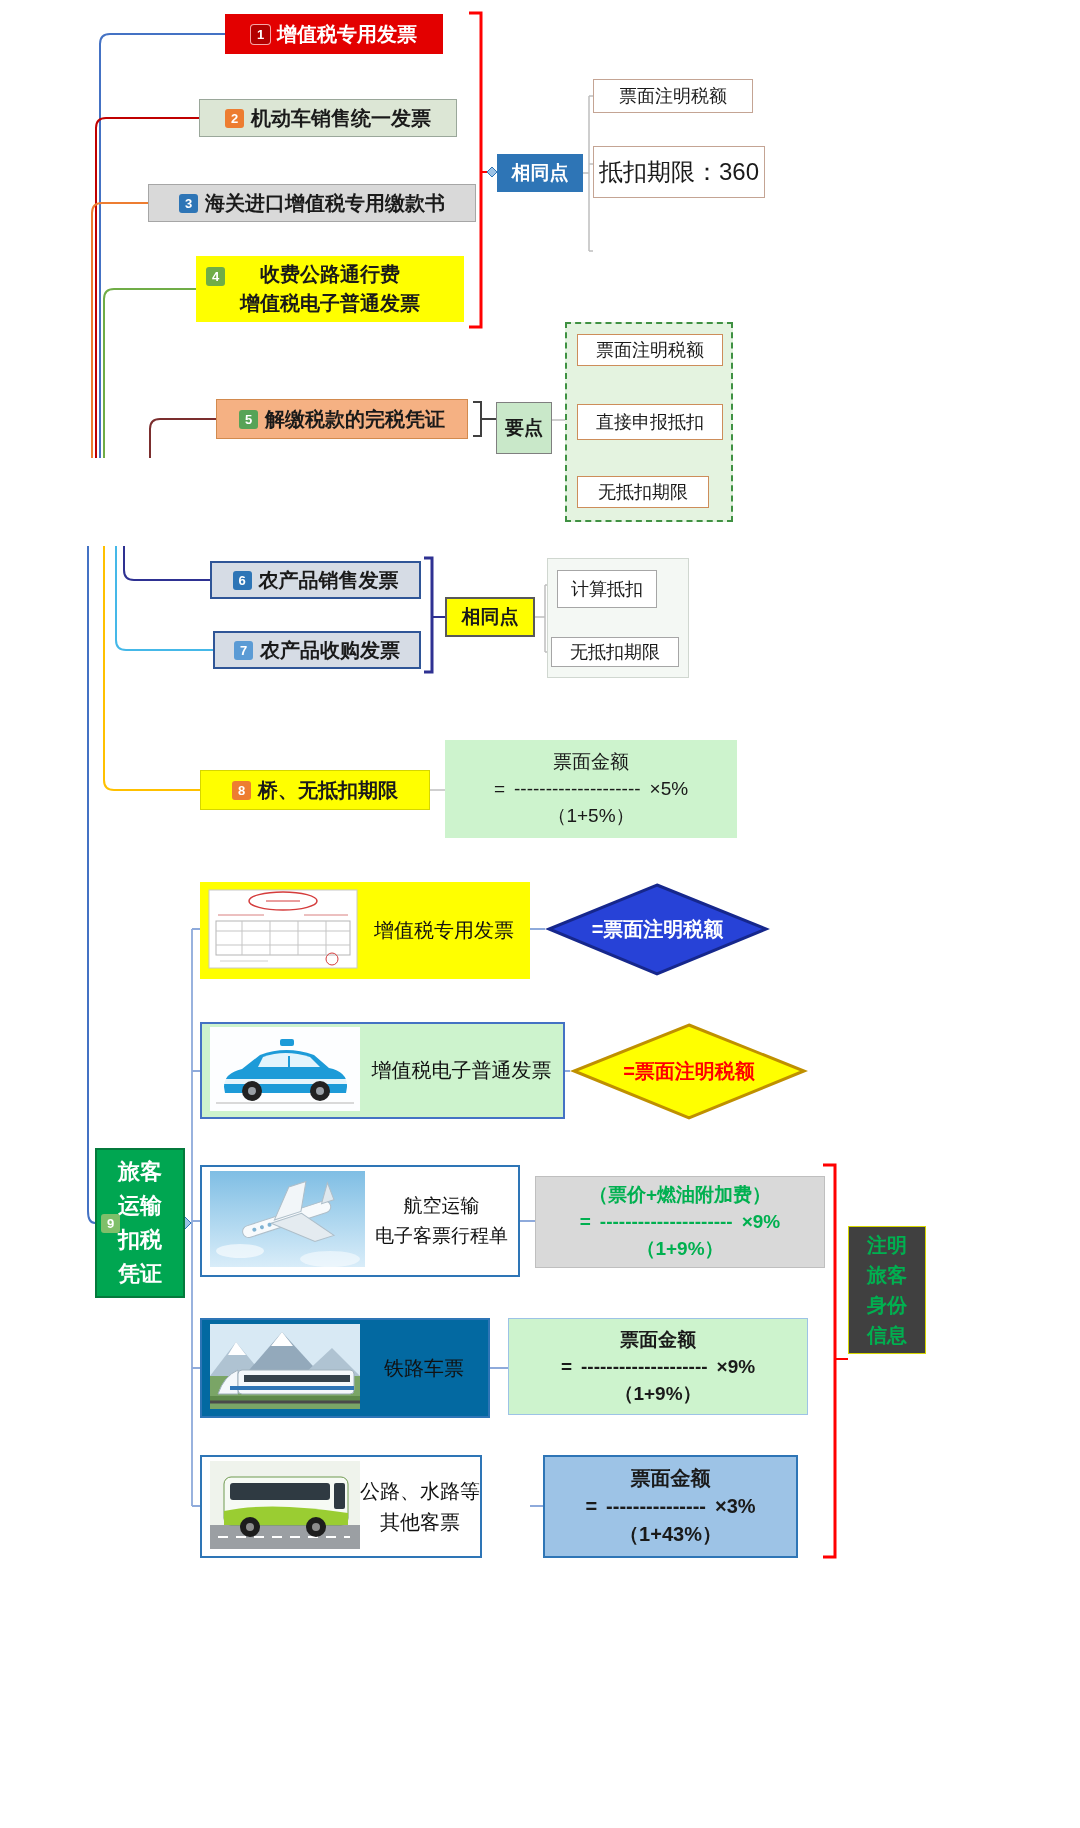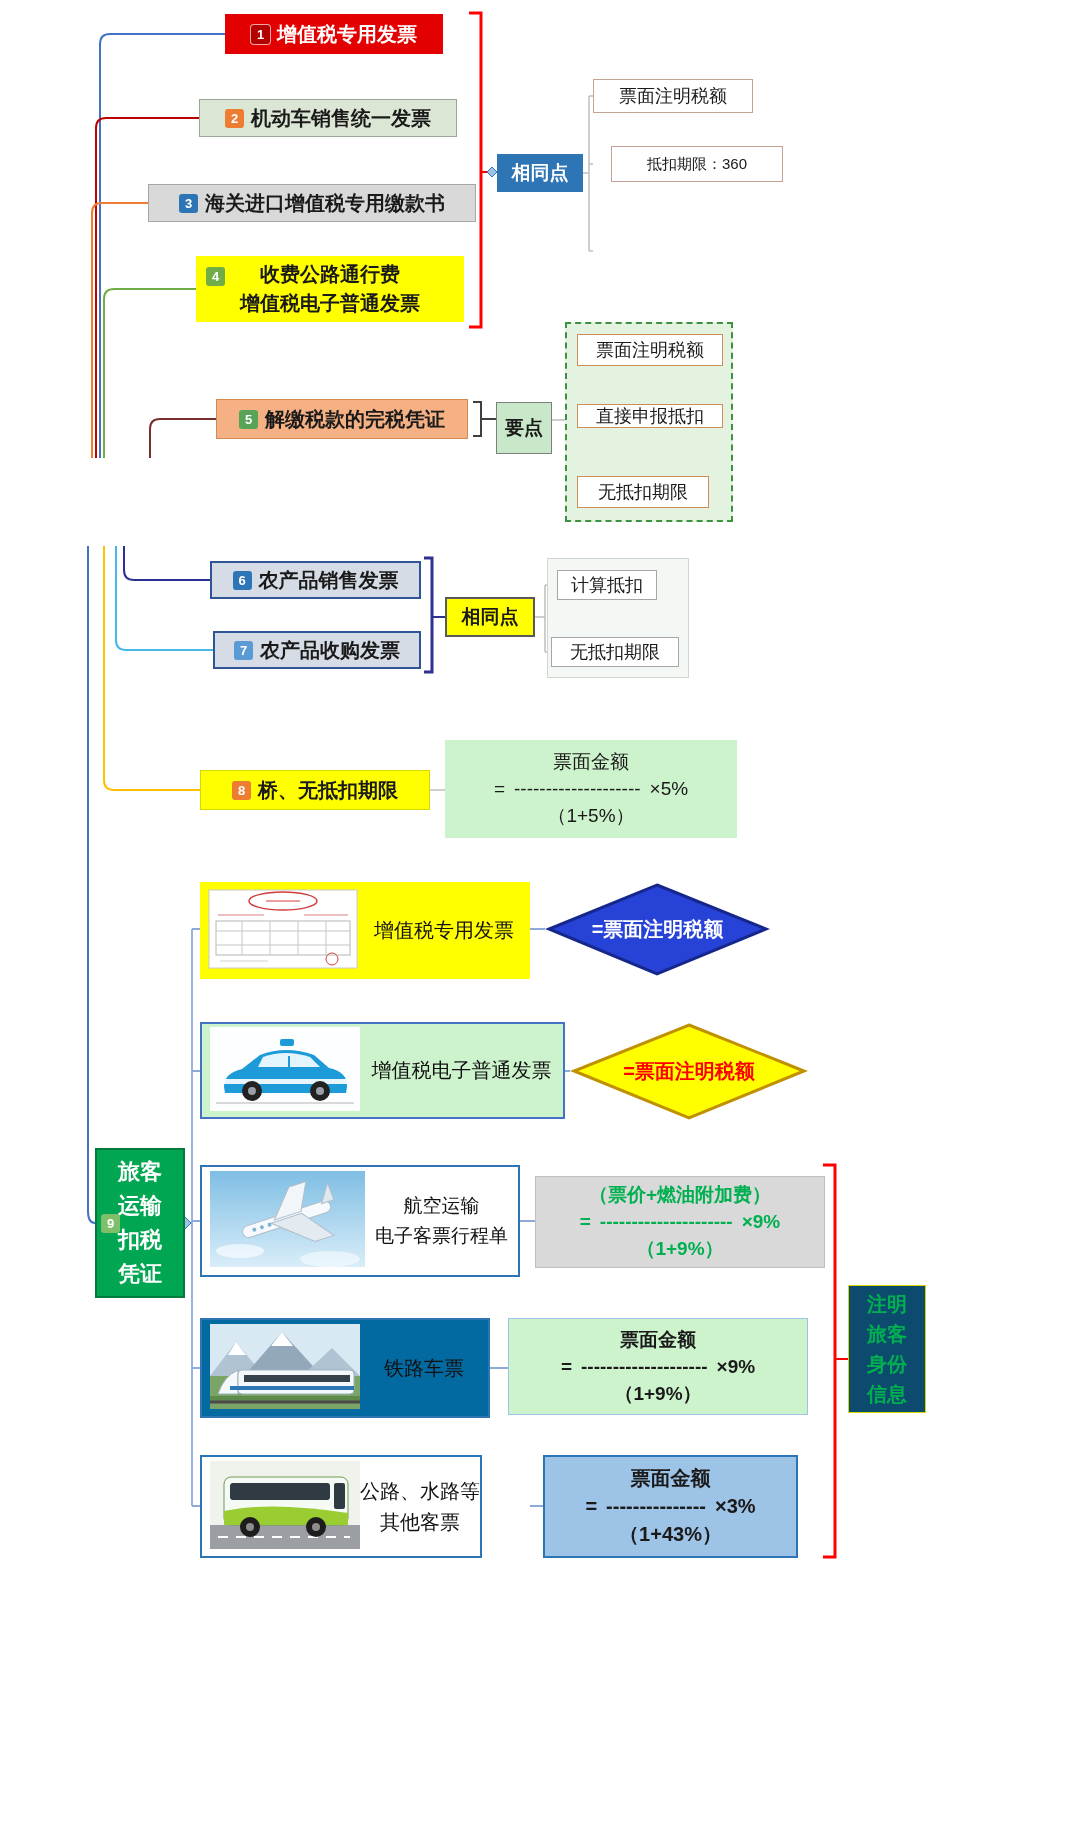--- a/index.html
+++ b/index.html
@@ -80,55 +80,55 @@
     <span class="pre">收费公路通行费
 增值税电子普通发票</span>
   </div>
 
   <div class="node" style="left:497px;top:154px;width:86px;height:38px;background:#2E75B6;color:#fff;font-size:19px;">
     <span>相同点</span>
   </div>
   <div class="itembox" style="left:593px;top:79px;width:160px;height:34px;border:1px solid #C4A494;">
     <span>票面注明税额</span>
   </div>
-  <div class="itembox" style="left:611px;top:146px;width:172px;height:36px;border:1px solid #C4A494;font-size:15px;">
+  <div class="itembox" style="left:593px;top:146px;width:172px;height:52px;border:1px solid #C4A494;font-size:24px;">
     <span>抵扣期限：360</span>
   </div>
 
   <div class="node" style="left:216px;top:399px;width:252px;height:40px;background:#F5B183;border:1px solid #D28A4E;">
     <span class="badge b5">5</span>
     <span>解缴税款的完税凭证</span>
   </div>
   <div class="node" style="left:496px;top:402px;width:56px;height:52px;background:#C9E8C9;border:1px solid #7F7F7F;font-size:19px;">
     <span>要点</span>
   </div>
   <div style="position:absolute;left:565px;top:322px;width:168px;height:200px;background:#E4F3E0;border:2px dashed #3F9142;"></div>
   <div class="itembox" style="left:577px;top:334px;width:146px;height:32px;border:1px solid #CD8D5A;">
     <span>票面注明税额</span>
   </div>
-  <div class="itembox" style="left:577px;top:404px;width:146px;height:24px;border:1px solid #CD8D5A;">
+  <div class="itembox" style="left:577px;top:404px;width:146px;height:36px;border:1px solid #CD8D5A;">
     <span>直接申报抵扣</span>
   </div>
   <div class="itembox" style="left:577px;top:476px;width:132px;height:32px;border:1px solid #CD8D5A;">
     <span>无抵扣期限</span>
   </div>
 
   <div class="node" style="left:210px;top:561px;width:211px;height:38px;background:#D6DCE5;border:2px solid #2F5597;">
     <span class="badge b6">6</span>
     <span>农产品销售发票</span>
   </div>
   <div class="node" style="left:213px;top:631px;width:208px;height:38px;background:#D6DCE5;border:2px solid #2F5597;">
     <span class="badge b7">7</span>
     <span>农产品收购发票</span>
   </div>
   <div class="node" style="left:445px;top:597px;width:90px;height:40px;background:#FFFF00;border:2px solid #595959;font-size:19px;">
     <span>相同点</span>
   </div>
   <div style="position:absolute;left:547px;top:558px;width:142px;height:120px;background:#F4F8F4;border:1px solid #D0D7D0;"></div>
-  <div class="itembox" style="left:557px;top:570px;width:100px;height:30px;border:1px solid #A6A6A6;">
+  <div class="itembox" style="left:557px;top:570px;width:100px;height:38px;border:1px solid #A6A6A6;">
     <span>计算抵扣</span>
   </div>
   <div class="itembox" style="left:551px;top:637px;width:128px;height:30px;border:1px solid #A6A6A6;">
     <span>无抵扣期限</span>
   </div>
 
   <div class="node" style="left:200px;top:770px;width:230px;height:40px;background:#FFFF00;border:1px solid #D6D600;">
     <span class="badge b8">8</span>
     <span>桥、无抵扣期限</span>
   </div>
@@ -291,20 +291,20 @@
   <div class="formula" style="left:543px;top:1455px;width:255px;height:103px;background:#9DC3E6;border:2px solid #2E75B6;font-weight:bold;font-size:20px;">
     <div>票面金额</div>
     <div class="f-mid">
       <span>=</span>
       <span>---------------</span>
       <span>×3%</span>
     </div>
     <div>（1+43%）</div>
   </div>
 
-  <div class="node pre" style="left:848px;top:1285px;width:78px;height:128px;background:#0c4a6e;border:1px solid #D6D600;color:#00B050;font-size:20px;line-height:30px;">
+  <div class="node pre" style="left:848px;top:1226px;width:78px;height:128px;background:#404040;border:1px solid #D6D600;color:#00B050;font-size:20px;line-height:30px;">
     <span class="pre">注明
 旅客
 身份
 信息</span>
   </div>
 
 </div>
 
 </body></html>

